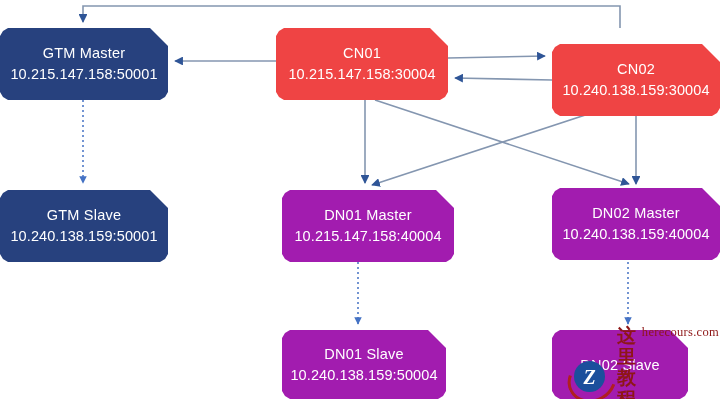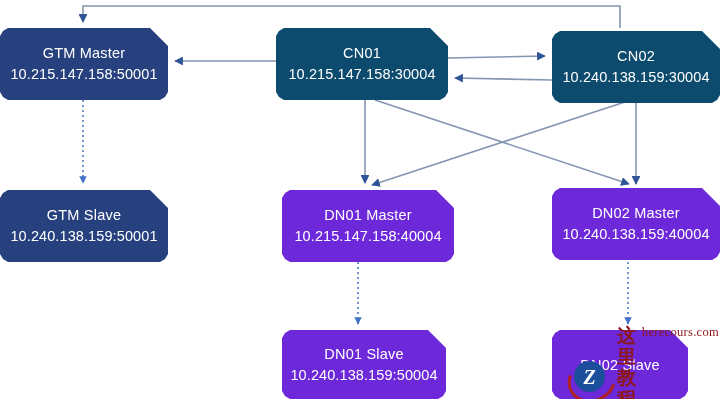--- a/index.html
+++ b/index.html
@@ -64,28 +64,28 @@
     letter-spacing: 0.2px;
     white-space: nowrap;
   }
   .node .addr {
     font-size: 14.5px;
     line-height: 22px;
     letter-spacing: 0.1px;
     white-space: nowrap;
   }
   .gtm   { background: #27417e; }
-  .cn    { background: #0c4a6e; }
-  .dn    { background: #6d28d9; }
+  .cn    { background: #ef4444; }
+  .dn    { background: #a21caf; }
 
   
   #node-gtm-master { left: 0px;   top: 28px;  width: 168px; height: 72px; }
   #node-gtm-slave  { left: 0px;   top: 190px; width: 168px; height: 72px; }
   #node-cn01       { left: 276px; top: 28px;  width: 172px; height: 72px; }
-  #node-cn02       { left: 552px; top: 31px;  width: 168px; height: 72px; }
+  #node-cn02       { left: 552px; top: 44px;  width: 168px; height: 72px; }
   #node-dn01-master{ left: 282px; top: 190px; width: 172px; height: 72px; }
   #node-dn02-master{ left: 552px; top: 188px; width: 168px; height: 72px; }
   #node-dn01-slave { left: 282px; top: 330px; width: 164px; height: 69px; }
   #node-dn02-slave { left: 552px; top: 330px; width: 136px; height: 69px; }
 
   
   #watermark {
     position: absolute;
     left: 567px;
     top: 355px;

